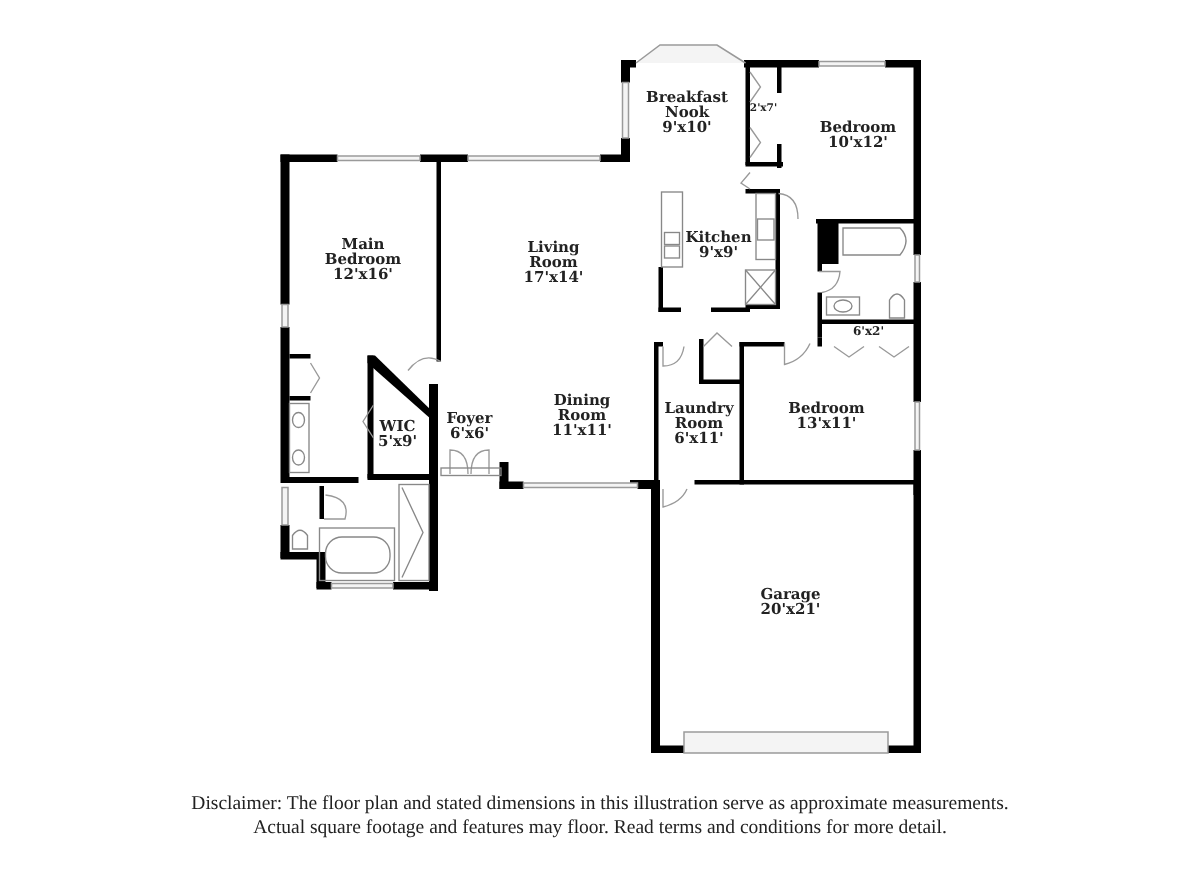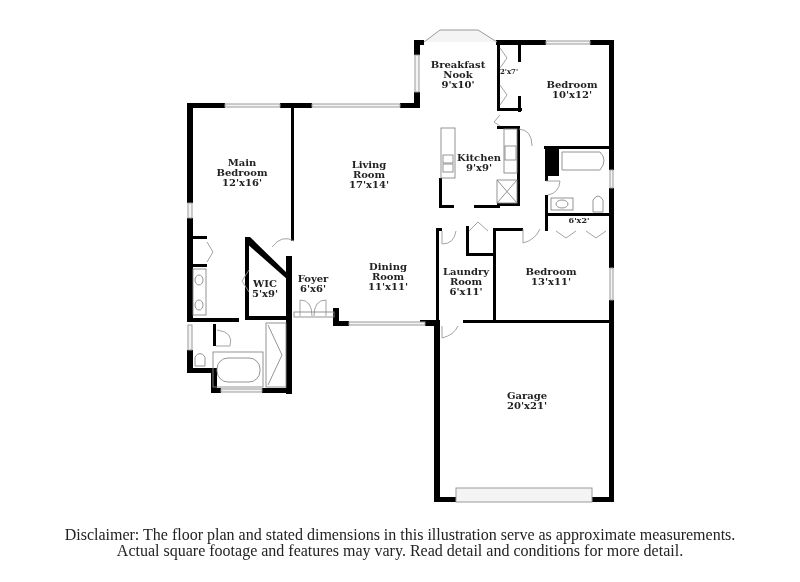--- a/index.html
+++ b/index.html
@@ -1,20 +1,20 @@
 <!DOCTYPE html>
 <html><head>
 <meta charset="utf-8">
 <style>
   html, body { margin: 0; padding: 0; background: #ffffff; }
   body { width: 800px; height: 582px; position: relative; overflow: hidden; font-family: "DejaVu Serif", serif; }
   #plan { position: absolute; left: 0; top: 0; width: 800px; height: 520px; }
   .lbl { font-family: "DejaVu Serif", serif; font-weight: bold; fill: #222; text-anchor: middle; }
   .lbl-sm { font-family: "DejaVu Serif", serif; font-weight: bold; fill: #222; text-anchor: middle; }
-  .disclaimer { position: absolute; left: 0; width: 800px; text-align: center; font-family: "Liberation Serif", serif; font-size: 16px; color: #222; line-height: 16px; }
+  .disclaimer { position: absolute; left: 0; width: 800px; text-align: center; font-family: "Liberation Serif", serif; font-size: 13px; color: #222; line-height: 16px; }
   .d1 { top: 527px; }
   .d2 { top: 543px; }
   .wall { fill: #000; }
   .win { fill: #f4f4f4; stroke: #9a9a9a; stroke-width: 1; }
   .fix { fill: none; stroke: #888; stroke-width: 0.9; }
   .door { fill: none; stroke: #999; stroke-width: 0.9; }
 </style>
 </head>
 <body>
 
@@ -210,13 +210,13 @@
     <g>
       <text class="lbl" x="527" y="399" font-size="10">Garage</text>
       <text class="lbl" x="527" y="409" font-size="10">20'x21'</text>
     </g>
     <text class="lbl-sm" x="509" y="74" font-size="7">2'x7'</text>
     <text class="lbl-sm" x="579" y="223" font-size="8">6'x2'</text>
   </g>
 </svg>
 
 <div class="disclaimer d1">Disclaimer: The floor plan and stated dimensions in this illustration serve as approximate measurements.</div>
-<div class="disclaimer d2">Actual square footage and features may vary. Read detail and conditions for more detail.</div>
+<div class="disclaimer d2">Actual square footage and features may floor. Read terms and conditions for more detail.</div>
 
 </body></html>

